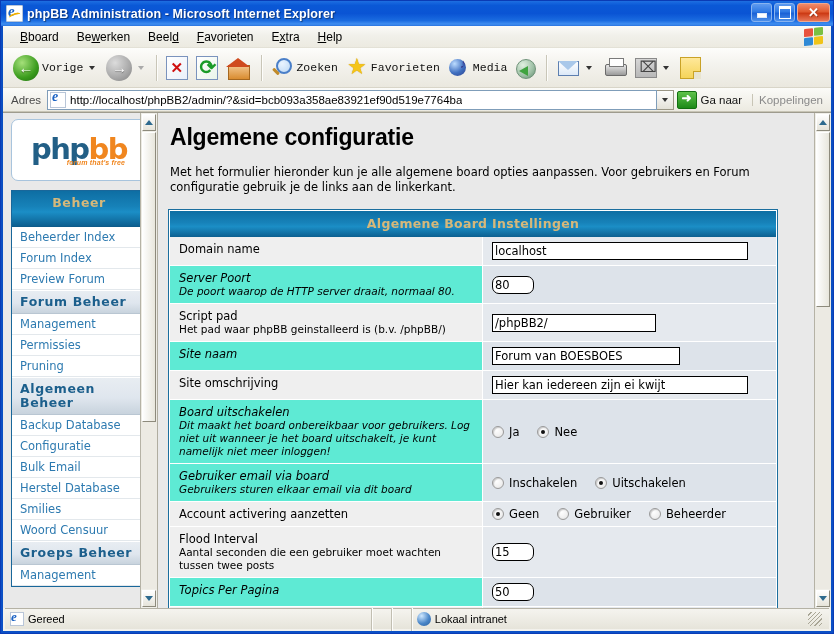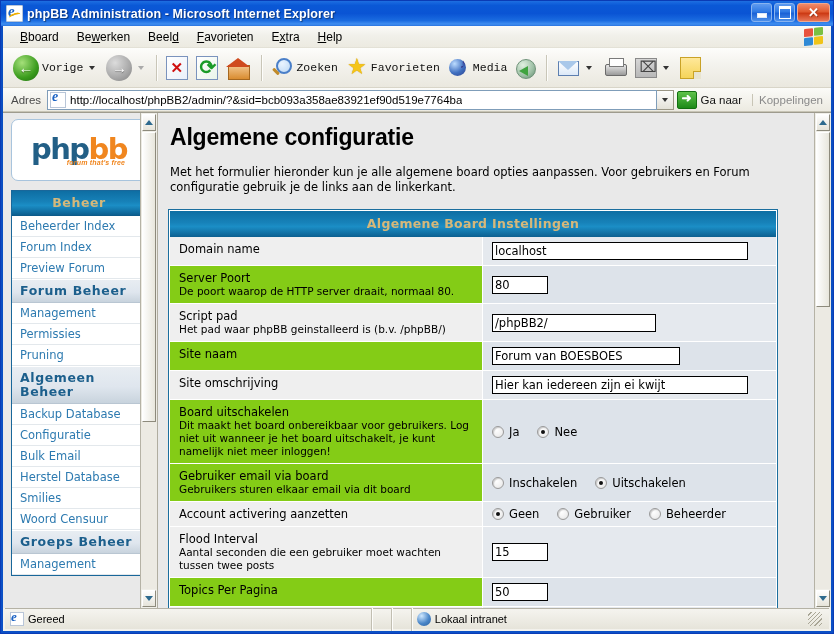--- a/index.html
+++ b/index.html
@@ -458,21 +458,21 @@
     border: 1px solid #19679a;
     background: #fff;
     width: 136px;
   }
   .nav-header-main {
     background: linear-gradient(to bottom, #0e6ea3 0%, #1782b9 45%, #1b8ec6 60%, #0c5f90 100%);
     color: #d6b87a;
     font-weight: bold;
     font-size: 12.5px;
     text-align: center;
-    padding: 4px 0 5px 0;
+    padding: 4px 0 16px 0;
     letter-spacing: 0.6px;
     border-bottom: 1px solid #0d5b8a;
     font-family: "DejaVu Sans", sans-serif;
   }
   .nav-section {
     background: linear-gradient(to bottom, #e8edf2 0%, #dfe6ee 55%, #c8d3dd 100%);
     color: #1c5f8c;
     font-weight: bold;
     font-size: 12.5px;
     padding: 4px 0 4px 8px;
@@ -602,38 +602,38 @@
     display: block;
   }
   .st-val {
     flex: 1 1 auto;
     padding: 5px 6px 5px 9px;
     display: flex;
     align-items: center;
   }
   .row-a .st-label { background: #efefef; }
   .row-a .st-val   { background: #e5e9ee; }
-  .row-b .st-label { background: #84cc16; }
+  .row-b .st-label { background: #5eead4; font-style: italic; }
   .row-b .st-val   { background: #dde3ea; }
 
   .txtinput {
     background: #fff;
     border: 1px solid #000;
     font-family: "DejaVu Sans", sans-serif;
     font-size: 11.5px;
     color: #000;
     padding: 1px 2px;
     height: 18px;
     line-height: 15px;
     outline: none;
   }
   .w-wide { width: 256px; }
   .w-mid  { width: 164px; }
   .w-site { width: 188px; }
-  .w-small{ width: 56px; }
+  .w-small{ width: 42px; border-radius: 7px; }
 
   .radio-group { display: flex; align-items: center; }
   .radio-opt {
     display: flex; align-items: center;
     margin-right: 18px;
     font-size: 11.5px; color: #000;
     white-space: nowrap;
   }
   .radio-dot {
     width: 12px; height: 12px;

